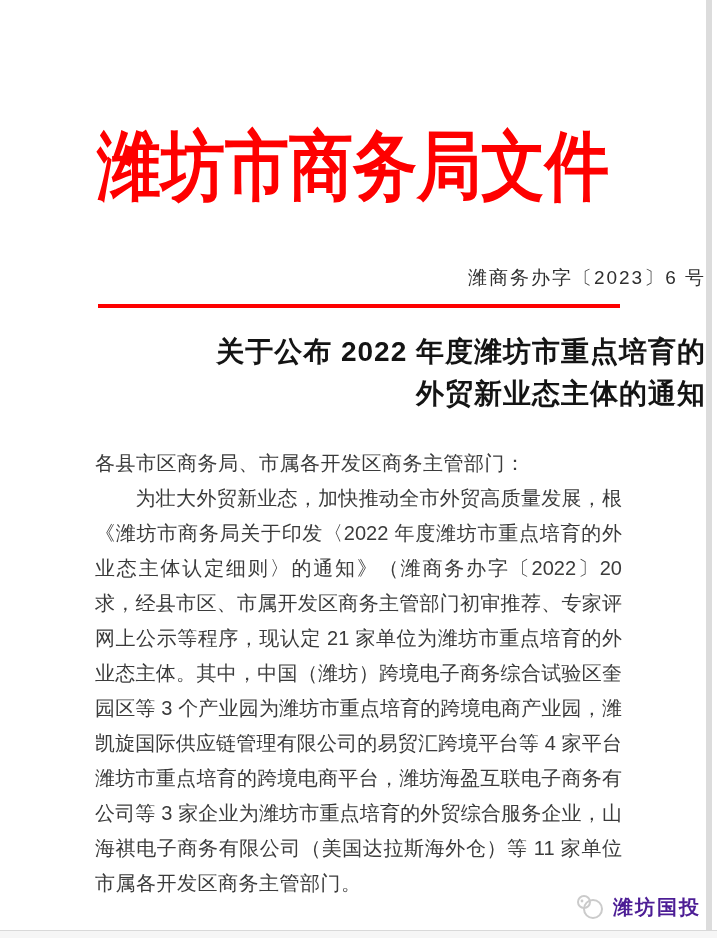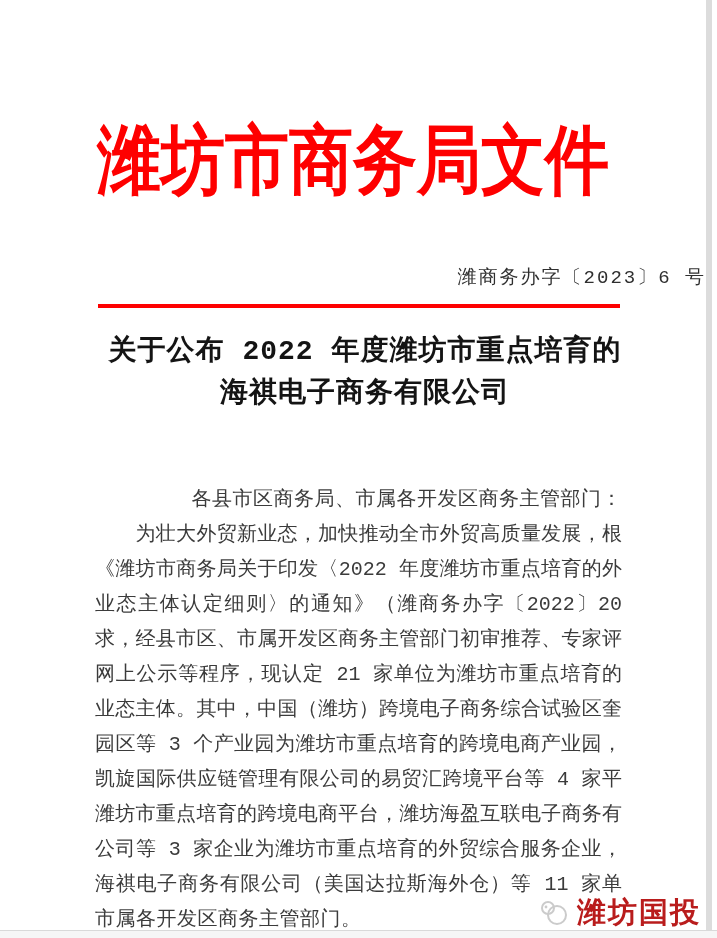--- a/index.html
+++ b/index.html
@@ -2,21 +2,21 @@
 <html><head>
 <meta charset="utf-8">
 <style>
   html, body { margin: 0; padding: 0; background: #ffffff; }
   .page {
     position: relative;
     width: 717px;
     height: 938px;
     background: #ffffff;
     overflow: hidden;
-    font-family: Liberation Mono, monospace;
+    font-family: Liberation Sans, sans-serif;
   }
   
   .right-edge {
     position: absolute;
     left: 706px; top: 0;
     width: 6px; height: 938px;
     background: #dcdcdc;
   }
   .bottom-strip {
     position: absolute;
@@ -57,43 +57,42 @@
   
   .redline {
     position: absolute;
     top: 304px; left: 98px;
     width: 522px; height: 4px;
     background: #fe0000;
   }
   
   .ntitle {
     position: absolute;
-    top: 331px; left: 12px;
+    top: 331px; left: 0;
     width: 706px;
-    text-align: center;
+    text-align: right;
     font-size: 28px;
     line-height: 42px;
     font-weight: 700;
     color: #141414;
     letter-spacing: 1px;
   }
   
   .body-block {
     position: absolute;
     top: 446px; left: 95px;
     width: 527px;
     font-size: 20px;
     line-height: 35px;
     color: #3b3b3b;
   }
   .salutation {
-    text-align: right;
+    text-align: left;
     letter-spacing: 0.5px;
     white-space: nowrap;
-    margin-top: 36px;
   }
   .jline {
     text-align: justify;
     text-align-last: justify;
     height: 35px;
     overflow: hidden;
   }
   .lastline {
     text-align: left;
     letter-spacing: 0.5px;
@@ -102,44 +101,44 @@
   .watermark {
     position: absolute;
     top: 893px; right: 16px;
     display: flex;
     align-items: center;
     gap: 6px;
     color: #cbcbcb;
   }
   .wm-logo { display: inline-block; width: 32px; height: 28px; }
   .wm-text {
-    font-size: 29px;
+    font-size: 20px;
     font-weight: 700;
     letter-spacing: 2px;
-    color: #b91c1c;
+    color: #4c1d95;
     text-shadow: 1px 1px 0 #ffffff;
     white-space: nowrap;
   }
 </style>
 </head>
 <body>
 
 <div class="page">
 
   <div class="right-edge"></div>
 
   <h1 class="agency">潍坊市商务局文件</h1>
 
   <div class="docnum">潍商务办字〔2023〕6 号</div>
 
   <div class="redline"></div>
 
   <div class="ntitle">
     <div>关于公布 2022 年度潍坊市重点培育的</div>
-    <div>海祺电子商务有限公司</div>
+    <div>外贸新业态主体的通知</div>
   </div>
 
   <div class="body-block">
     <div class="salutation">各县市区商务局、市属各开发区商务主管部门：</div>
     <div>
         <div class="jline">　　为壮大外贸新业态，加快推动全市外贸高质量发展，根据</div>
         <div class="jline">《潍坊市商务局关于印发〈2022 年度潍坊市重点培育的外贸新</div>
         <div class="jline">业态主体认定细则〉的通知》（潍商务办字〔2022〕20 号）要</div>
         <div class="jline">求，经县市区、市属开发区商务主管部门初审推荐、专家评审、</div>
         <div class="jline">网上公示等程序，现认定 21 家单位为潍坊市重点培育的外贸新</div>

